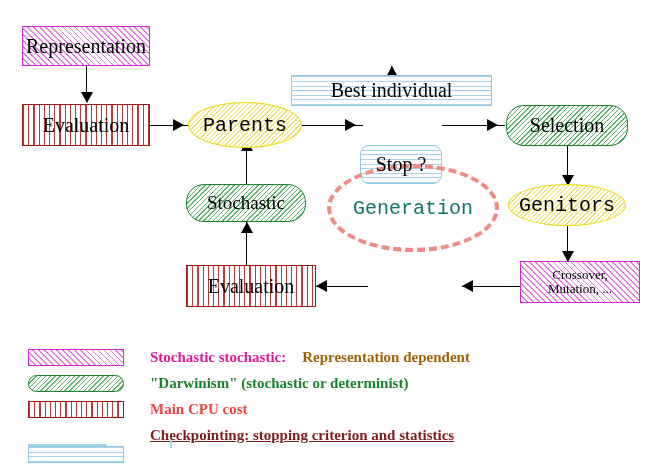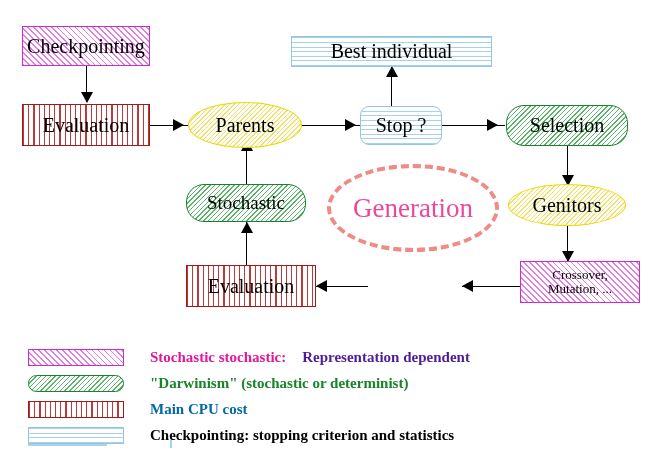--- a/index.html
+++ b/index.html
@@ -28,21 +28,21 @@
     line-height: 1.05;
     white-space: pre-line;
   }
   .node .lbl { position: relative; z-index: 2; }
 
   
   .rect { border-style: solid; border-width: 1px; }
   .rounded { border-radius: 9px; }
 
   
-  .ellipse { border-style: solid; border-width: 1px; border-radius: 50%; }
+  .ellipse { border-style: solid; border-width: 1px; border-radius: 50%; font-family: Liberation Mono, monospace; }
 
   
   
   .fill-magenta {
     border-color: #d426d4;
     background-color: #ffffff;
     background-image: repeating-linear-gradient(45deg,
         #e27ee2 0px, #e27ee2 1.2px, #ffffff 1.2px, #ffffff 4.2px);
   }
   
@@ -59,39 +59,40 @@
     background-color: #ffffff;
     background-image: repeating-linear-gradient(90deg,
         #bb3a3a 0px, #bb3a3a 1.2px, #ffffff 1.2px, #ffffff 5.2px);
   }
   
   .fill-blue {
     border-color: #93c6e0;
     background-color: #ffffff;
     background-image: repeating-linear-gradient(0deg,
         #a8d2e8 0px, #a8d2e8 1px, #ffffff 1px, #ffffff 4.6px);
+    margin-top: 39px;
   }
   
   .fill-yellow {
     border-color: #e8d800;
     background-color: #fffdf0;
     background-image: repeating-linear-gradient(-45deg,
         #efe07a 0px, #efe07a 1px, #fffef5 1px, #fffef5 3.2px);
   }
   
   .fill-none {
     background: transparent;
     border: 4px dashed #ef8a85;
   }
 
   
   .t-big   { font-size: 20px; }
   .t-mid   { font-size: 19px; }
   .t-small { font-size: 13px; }
-  .t-gen   { font-size: 27px; color: #ec4899; }
+  .t-gen   { font-size: 20px; color: #0f766e; }
 
   
   .conn { position: absolute; background: #000000; }
   .conn.h { height: 1px; }
   .conn.v { width: 1px; }
 
   .arrow { position: absolute; width: 0; height: 0; }
   .arrow.right { border-top: 6px solid transparent; border-bottom: 6px solid transparent; border-left: 11px solid #000; }
   .arrow.left  { border-top: 6px solid transparent; border-bottom: 6px solid transparent; border-right: 11px solid #000; }
   .arrow.down  { border-left: 6px solid transparent; border-right: 6px solid transparent; border-top: 11px solid #000; }
@@ -116,24 +117,24 @@
   }
   .legend-text {
     margin-left: 26px;
     font-size: 15px;
     font-weight: bold;
     white-space: nowrap;
   }
   .legend-text .part2 { margin-left: 16px; }
 
   .c-magenta { color: #e0189a; }
-  .c-gold    { color: #4c1d95; }
+  .c-gold    { color: #a16207; }
   .c-green   { color: #17842a; }
-  .c-red     { color: #0369a1; }
-  .c-blue    { color: #000000; }
+  .c-red     { color: #ef4444; }
+  .c-blue    { color: #7f1d1d; text-decoration: underline; }
 
   
   #bottom-rule {
     position: absolute;
     left: 28px;
     top: 444px;
     width: 79px;
     height: 2px;
     background: #a8d2e8;
   }
@@ -178,21 +179,21 @@
   <div class="conn h" style="left:316px; top:286px; width:52px;"></div>
   <div class="arrow left" style="left:316px; top:280px;"></div>
 
   <div class="conn v" style="left:246px; top:222px; height:46px;"></div>
   <div class="arrow up" style="left:241px; top:222px;"></div>
 
   <div class="conn v" style="left:246px; top:140px; height:45px;"></div>
   <div class="arrow up" style="left:241px; top:140px;"></div>
 
   <div class="node rect fill-magenta t-big" style="left:22px; top:26px; width:128px; height:40px;">
-    <span class="lbl">Checkpointing</span>
+    <span class="lbl">Representation</span>
   </div>
 
   <div class="node rect fill-red t-big" style="left:22px; top:104px; width:128px; height:42px;">
     <span class="lbl">Evaluation</span>
   </div>
 
   <div class="node ellipse fill-yellow t-big" style="left:188px; top:102px; width:114px; height:46px;">
     <span class="lbl">Parents</span>
   </div>
 

